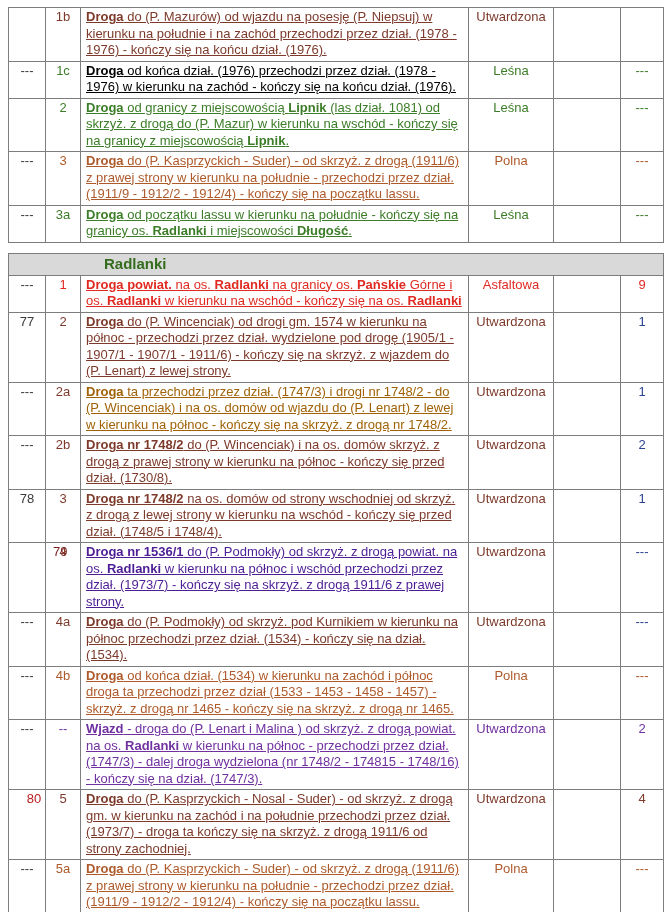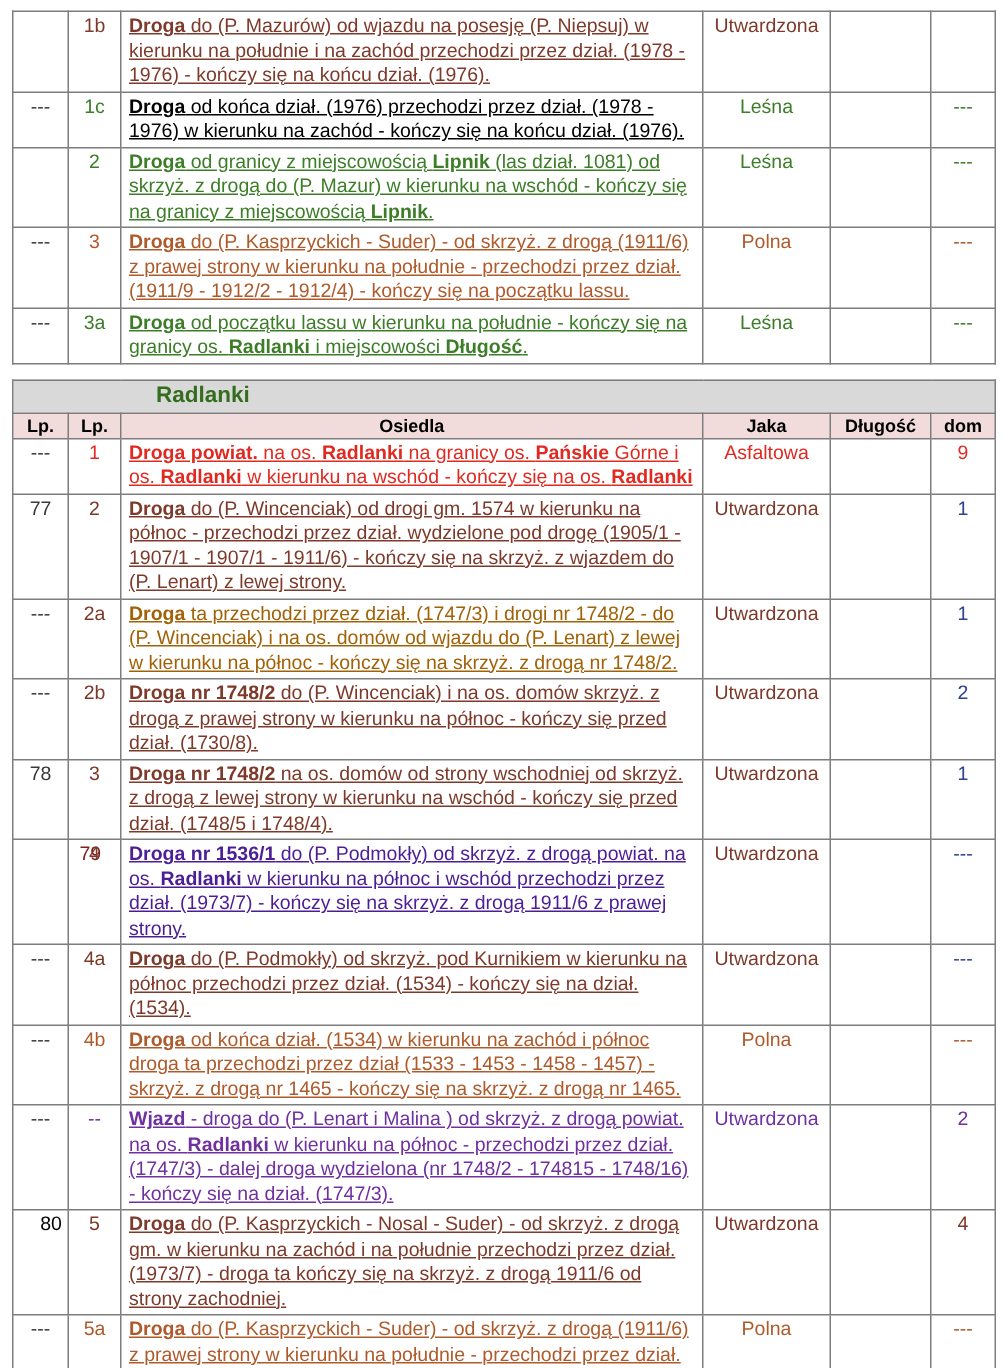--- a/index.html
+++ b/index.html
@@ -115,28 +115,20 @@
         <col style="width:35px">
         <col style="width:388px">
       <col style="width:85px">
         <col style="width:67px">
         <col style="width:43px">
     </colgroup>
     <tbody>
       <tr>
         <td colspan="6" class="section-cell" style="color: rgb(53, 109, 30);">Radlanki</td>
       </tr>
-      <tr class="head-row">
-        <td>Lp.</td>
-        <td>Lp.</td>
-        <td>Osiedla</td>
-        <td>Jaka</td>
-        <td>Długość</td>
-        <td>dom</td>
-      </tr>
     <tr>
           <td class="c-lp" style="color: rgb(58, 58, 58);">---</td>
           <td class="c-sub" style="color: rgb(224, 42, 33);">1</td>
           <td class="c-desc" style="color: rgb(224, 42, 33);"><span class="seg-b">Droga powiat.</span><span> na os. </span><span class="seg-b">Radlanki</span><span> na granicy os. </span><span class="seg-b">Pańskie</span><span> Górne i os. </span><span class="seg-b">Radlanki</span><span> w kierunku na wschód - kończy się na os. </span><span class="seg-b">Radlanki</span></td>
           <td class="c-jaka" style="color: rgb(224, 42, 33);">Asfaltowa</td>
           <td class="c-dlug" style="color: rgb(224, 42, 33);"></td>
           <td class="c-dom" style="color: rgb(224, 42, 33);">9</td>
         </tr>
         <tr>
           <td class="c-lp" style="color: rgb(58, 58, 58);">77</td>
@@ -196,21 +188,21 @@
         </tr>
         <tr>
           <td class="c-lp" style="color: rgb(58, 58, 58);">---</td>
           <td class="c-sub" style="color: rgb(112, 48, 160);">--</td>
           <td class="c-desc" style="color: rgb(112, 48, 160);"><span class="seg-b">Wjazd</span><span> - droga do (P. Lenart i Malina ) od skrzyż. z drogą powiat. na os. </span><span class="seg-b">Radlanki</span><span> w kierunku na północ - przechodzi przez dział. (1747/3) - dalej droga wydzielona (nr 1748/2 - 174815 - 1748/16) - kończy się na dział. (1747/3).</span></td>
           <td class="c-jaka" style="color: rgb(112, 48, 160);">Utwardzona</td>
           <td class="c-dlug" style="color: rgb(112, 48, 160);"></td>
           <td class="c-dom" style="color: rgb(112, 48, 160);">2</td>
         </tr>
         <tr>
-          <td class="c-lp" style="color: #000000; padding-left: 16px;">80</td>
+          <td class="c-lp" style="color: #b91c1c; padding-left: 16px;">80</td>
           <td class="c-sub" style="color: rgb(125, 58, 43);">5</td>
           <td class="c-desc" style="color: rgb(125, 58, 43);"><span class="seg-b">Droga</span><span> do (P. Kasprzyckich - Nosal - Suder) - od skrzyż. z drogą gm. w kierunku na zachód i na południe przechodzi przez dział. (1973/7) - droga ta kończy się na skrzyż. z drogą 1911/6 od strony zachodniej.</span></td>
           <td class="c-jaka" style="color: rgb(125, 58, 43);">Utwardzona</td>
           <td class="c-dlug" style="color: rgb(125, 58, 43);"></td>
           <td class="c-dom" style="color: rgb(125, 58, 43);">4</td>
         </tr>
         <tr>
           <td class="c-lp" style="color: rgb(58, 58, 58);">---</td>
           <td class="c-sub" style="color: rgb(174, 90, 43);">5a</td>
           <td class="c-desc" style="color: rgb(174, 90, 43);"><span class="seg-b">Droga</span><span> do (P. Kasprzyckich - Suder) - od skrzyż. z drogą (1911/6) z prawej strony w kierunku na południe - przechodzi przez dział. (1911/9 - 1912/2 - 1912/4) - kończy się na początku lassu.</span></td>

